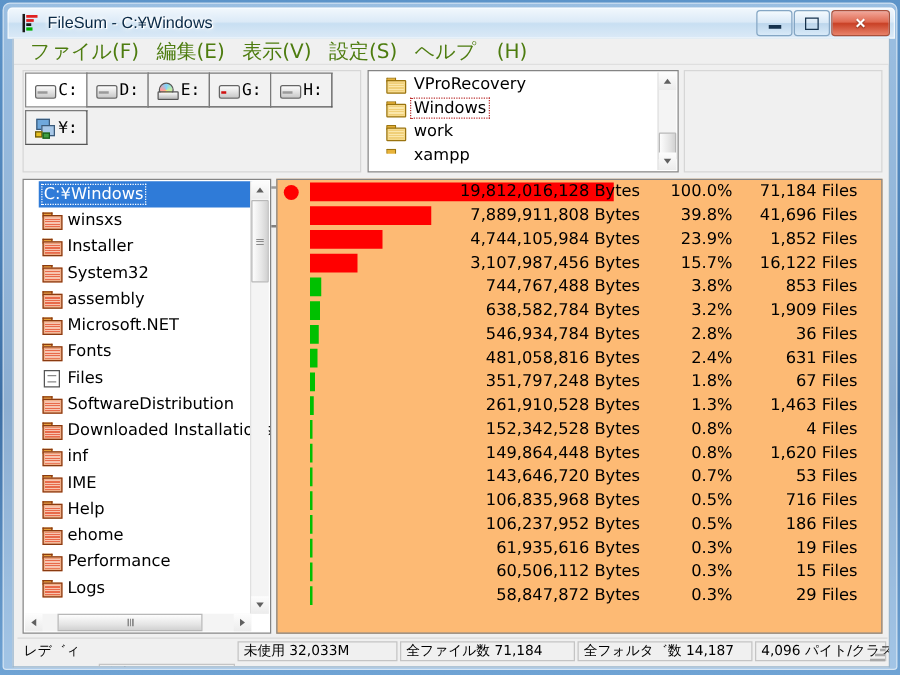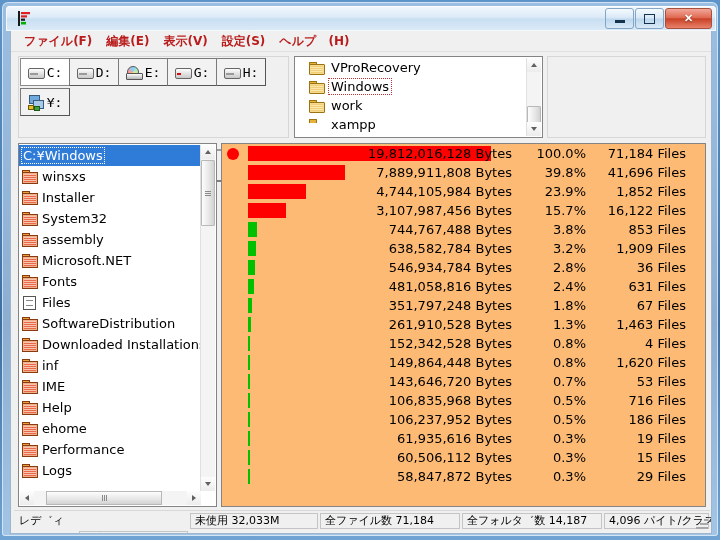--- a/index.html
+++ b/index.html
@@ -57,23 +57,22 @@
     border:1px solid #9bb6cd;border-top:none;
     box-sizing:border-box;
     overflow:hidden;
   }
   .menubar{
     position:absolute;left:0;top:0;width:100%;height:20px;
     background:#f0f0f0;display:flex;align-items:center;padding-left:6px;
     box-sizing:border-box;
   }
   .menubar .mi{
-    font-size:12px;color:#b91c1c;padding:1px 7px;white-space:nowrap;
+    font-size:16px;color:#4d7c0f;padding:1px 7px;white-space:nowrap;
     font-family:"DejaVu Sans","Liberation Sans",sans-serif;
-    font-weight:bold;
   }
   .menu-sep{position:absolute;left:0;top:20px;width:100%;height:1px;background:#dfdfdf;}
 
   
   .toolpanel{
     position:absolute;left:7px;top:25px;width:271px;height:82px;
     border:1px solid #d6d6d6;background:#f0f0f0;box-sizing:border-box;
   }
   .drives{position:absolute;left:9px;top:27px;display:flex;}
   .drvbtn{
@@ -132,21 +131,21 @@
   .rightpanel{
     position:absolute;left:536px;top:25px;width:159px;height:82px;
     background:#f0f0f0;border:1px solid #d6d6d6;box-sizing:border-box;
   }
 
   
   .treebox{
     position:absolute;left:7px;top:112px;width:199px;height:364px;
     background:#fff;border:1px solid #848484;box-sizing:border-box;overflow:hidden;
   }
-  .treebox .inner{position:absolute;left:0;top:1px;right:14px;text-align:right;}
+  .treebox .inner{position:absolute;left:12px;top:1px;right:14px;text-align:right;}
   .trow{height:21px;display:flex;align-items:center;padding-left:3px;font-size:13px;color:#000;
     font-family:"DejaVu Sans","Liberation Sans",sans-serif;white-space:nowrap;}
   .trow.sel{background:#2f7bd8;color:#fff;}
   .trow.sel .tlabel{outline:1px dotted #fff;padding:0 1px;}
   .ticon{width:15px;height:13px;margin-right:5px;position:relative;flex:none;}
   .ticon .tab{position:absolute;left:0;top:0;width:6px;height:3px;background:#e8a23a;border:1px solid #8a3a10;border-bottom:none;}
   .ticon .bd{position:absolute;left:0;top:2px;width:14px;height:10px;background:#f0b08a;border:1px solid #8a3a10;}
   .ticon .bd:after{content:"";position:absolute;left:1px;top:1px;right:1px;bottom:1px;
     background:repeating-linear-gradient(0deg,#e86a4a 0 1px,#f7c4b0 1px 2px);}
   .ticon.file .bd{background:#fff;border:1px solid #555;top:0;height:12px;width:11px;left:1px;}
@@ -224,20 +223,21 @@
     <div class="titlebar">
       <span class="app-icon">
         <svg width="15" height="15" viewBox="0 0 15 15">
           <rect x="1" y="0" width="2" height="15" fill="#1a1a1a"></rect>
           <rect x="4" y="1" width="9" height="2.2" fill="#e02020"></rect>
           <rect x="4" y="4.3" width="6" height="2.2" fill="#e02020"></rect>
           <rect x="4" y="7.6" width="4" height="2.2" fill="#1a1a1a"></rect>
           <rect x="4" y="10.9" width="5" height="2.6" fill="#00b000"></rect>
         </svg>
       </span>
+      <div class="title-text">FileSum - C:¥Windows</div>
       <div class="winbtns">
         <div class="wb">
           <div class="g">
               <div class="min-bar"></div>
             </div>
         </div>
         <div class="wb">
           <div class="g">
               <div class="max-sq"></div>
             </div>

